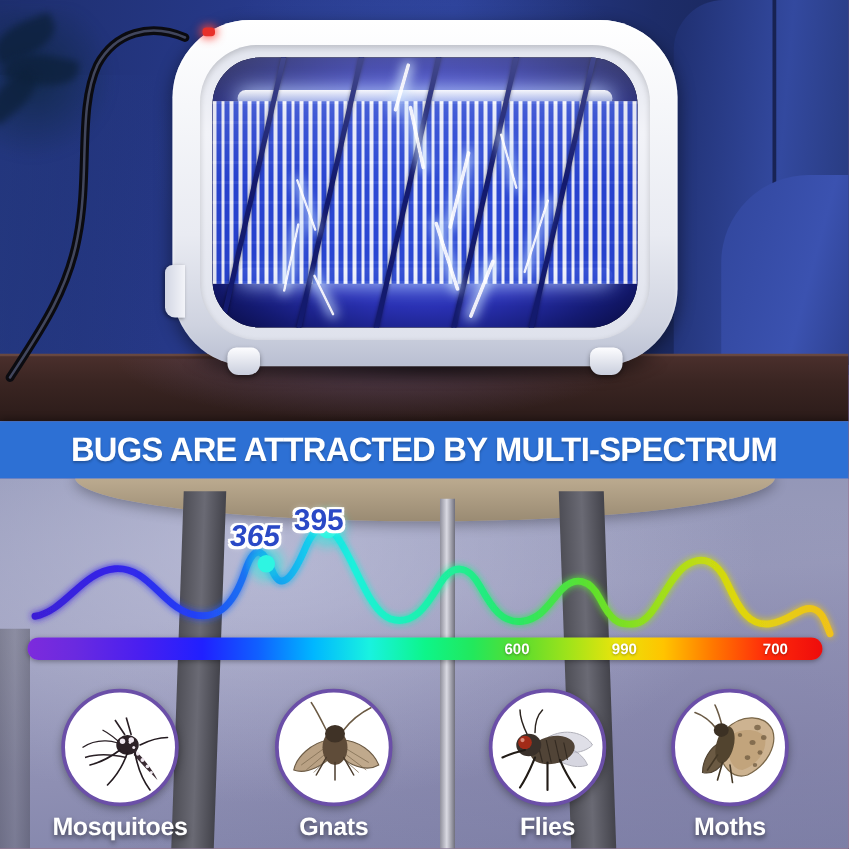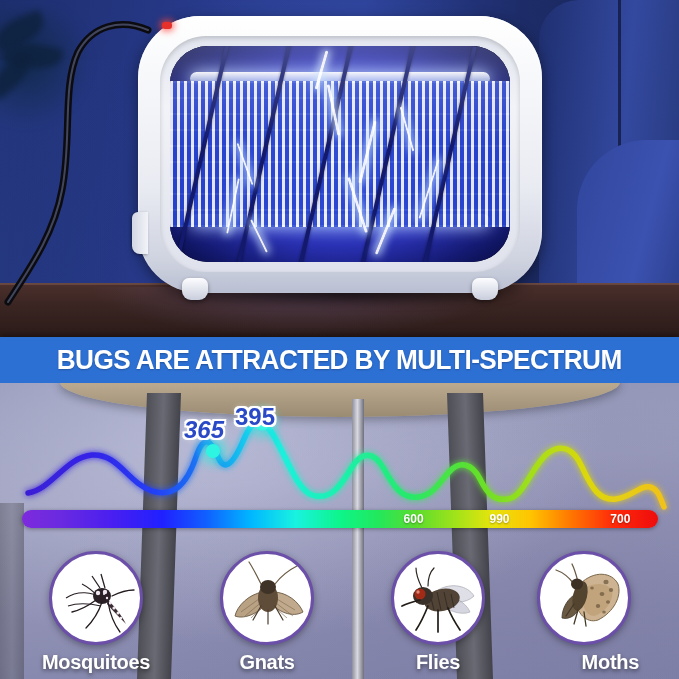--- a/index.html
+++ b/index.html
@@ -555,21 +555,21 @@
             <path d="M34 52 C30 62, 26 70, 22 76"></path>
             <path d="M44 56 C44 66, 44 72, 44 78"></path>
             <path d="M54 54 C58 64, 62 70, 66 76"></path>
             <path d="M26 46 C18 48, 12 50, 8 52"></path>
           </g>
         </svg>
       </div>
       <div class="bug-label">Flies</div>
     </div>
 
-    <div class="bug-cell" style="left:529px;text-align:right;">
+    <div class="bug-cell" style="left:529px;">
       <div class="bug-circle">
         <svg viewBox="0 0 88 88" width="88" height="88">
           <g stroke="#6a5a45" stroke-width="1.3" fill="none" stroke-linecap="round">
             <path d="M34 30 C28 22, 22 18, 16 16"></path>
             <path d="M38 28 C36 20, 34 14, 32 10"></path>
           </g>
           <path d="M40 30 C54 16, 72 18, 78 30 C82 42, 74 58, 58 66 C46 70, 36 58, 36 46 Z" fill="#cdb391" stroke="#7a6749" stroke-width="1"></path>
           <path d="M42 36 C52 28, 66 28, 72 36 C74 46, 66 58, 54 62 C46 62, 42 52, 42 42 Z" fill="#bfa178" opacity="0.85"></path>
           <g fill="#6f5b40" opacity="0.75">
             <ellipse cx="66" cy="28" rx="2.6" ry="2.2"></ellipse>

